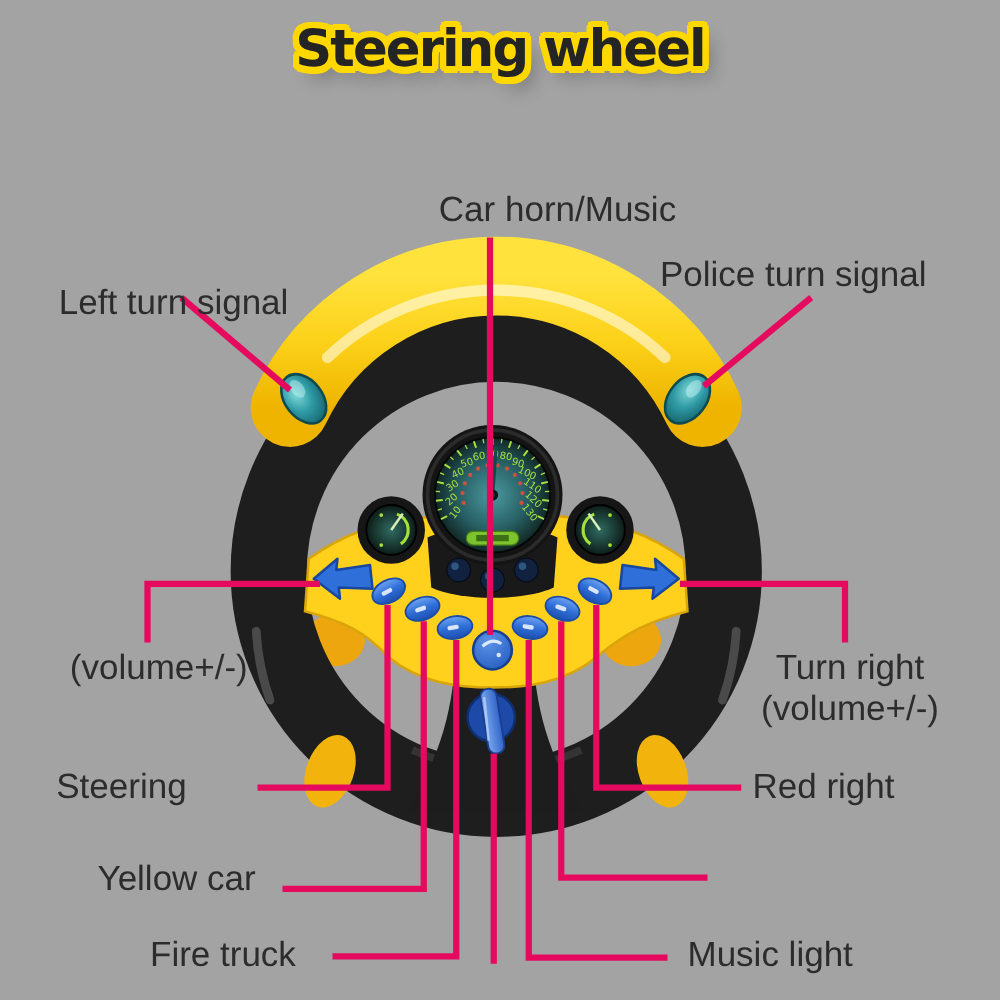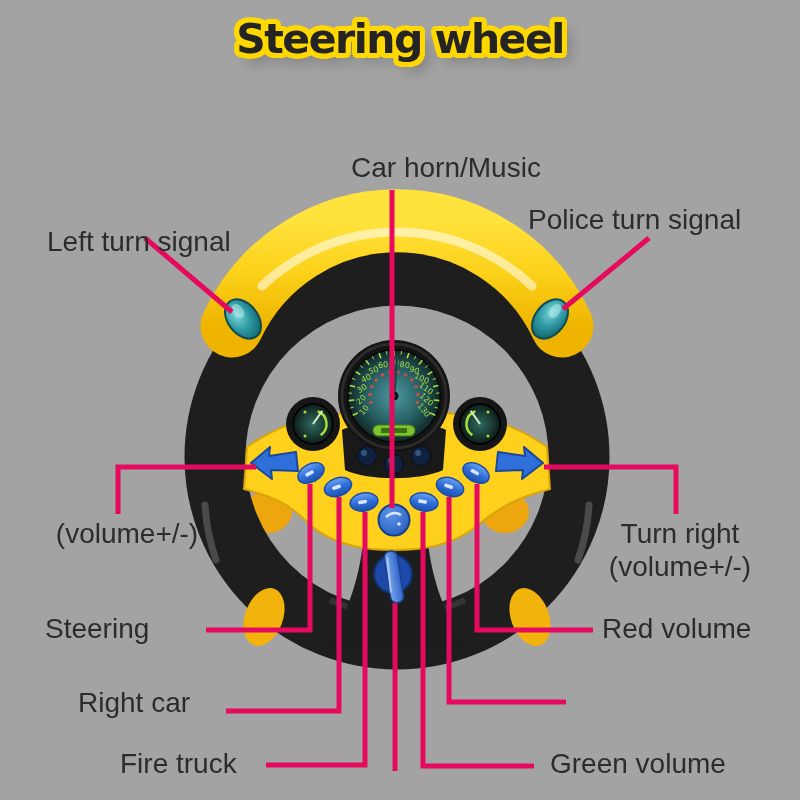--- a/index.html
+++ b/index.html
@@ -270,17 +270,17 @@
 
   <div class="lbl center" style="left:127px;top:517px;">
     <div>(volume+/-)</div>
   </div>
   <div class="lbl center" style="left:680px;top:517px;">
     <div>Turn right</div>
     <div>(volume+/-)</div>
   </div>
 
   <div class="lbl" style="left:45px;top:612px;">Steering</div>
-  <div class="lbl" style="left:602px;top:612px;">Red volume</div>
-  <div class="lbl" style="left:78px;top:686px;">Right car</div>
+  <div class="lbl" style="left:602px;top:612px;">Red right</div>
+  <div class="lbl" style="left:78px;top:686px;">Yellow car</div>
   <div class="lbl" style="left:120px;top:747px;">Fire truck</div>
-  <div class="lbl" style="left:550px;top:747px;">Green volume</div>
+  <div class="lbl" style="left:550px;top:747px;">Music light</div>
 </div>
 
 </body></html>

